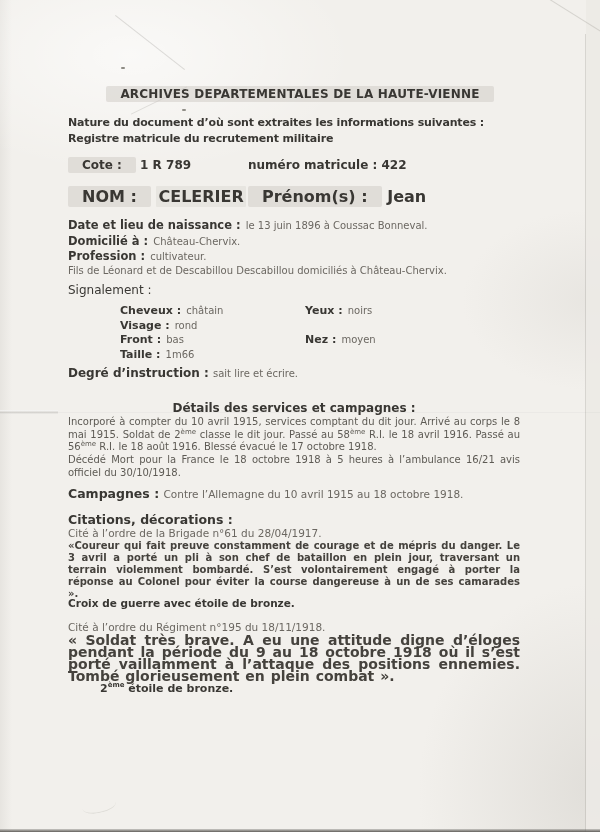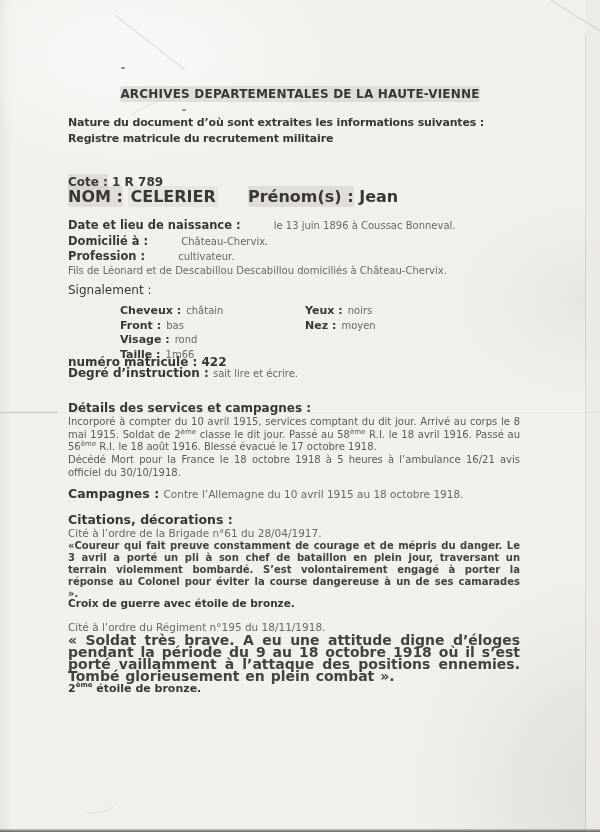--- a/index.html
+++ b/index.html
@@ -25,52 +25,52 @@
   .fold-mid{position:absolute;left:0;top:410px;width:58px;height:4px;
     background:linear-gradient(to bottom, rgba(255,255,255,0.7), rgba(148,146,140,0.35) 70%, rgba(255,255,255,0.3));}
   .fold-mid-faint{position:absolute;left:58px;top:412px;width:542px;height:1px;background:rgba(120,118,112,0.05);}
   .bottom-squiggle{position:absolute;left:82px;top:798px;width:34px;height:14px;
     border-bottom:1px solid rgba(140,138,130,0.18);border-radius:50%;transform:rotate(-12deg);}
   .scan-bottom{position:absolute;left:0;right:0;bottom:0;height:3px;
     background:linear-gradient(to bottom, rgba(95,94,90,0.25), #615f5b);}
   
   .b{font-weight:bold;color:#393733;}
   .val{font-weight:normal;color:#6b6761;}
-  .shade{background:rgba(205,202,195,0.5);padding:1px 0;border-radius:2px;}
+  .shade{background:rgba(205,202,195,0.5);padding:1px 14px;border-radius:2px;}
   .shade-light{background:rgba(205,202,195,0.28);padding:1px 2px;border-radius:1px;}
   .blk{position:absolute;left:68px;width:452px;}
   .title-row{position:absolute;left:0;top:87px;width:600px;text-align:center;font-size:12px;font-weight:bold;letter-spacing:0.2px;}
   .nature{top:115px;width:490px;font-size:11px;font-weight:bold;line-height:16px;letter-spacing:-0.15px;}
-  .ref-row{top:175px;display:flex;font-size:12px;font-weight:bold;flex-direction:column;}
+  .ref-row{top:158px;display:flex;font-size:12px;font-weight:bold;}
   .id-row{top:187px;display:flex;font-size:16px;font-weight:bold;}
   .cell-left{width:180px;flex:0 0 180px;}
   .civil{top:217px;line-height:13.5px;}
   .civil .lbl{font-size:11.5px;}
-  .civil .val{font-size:10px;margin-left:28px;}
+  .civil .val{font-size:10px;}
   .civil .filiation{font-size:10px;color:#6b6761;}
   .sig-head{top:283px;font-size:12px;font-weight:normal;}
   .sig-block{top:299px;}
   .sig-row{position:relative;padding-left:52px;height:14.5px;}
   .sig-row .lbl{font-size:11px;font-weight:bold;}
   .sig-row .val{font-size:10px;}
   .sig-right{position:absolute;left:237px;top:0;}
   .degre{top:366px;font-size:12px;font-weight:bold;}
   .degre .val{font-size:10px;}
-  .svc-head{top:401px;font-size:12px;font-weight:bold;}
+  .svc-head{top:401px;font-size:12px;font-weight:bold;text-align:center;}
   .svc-p1{top:416px;font-size:10px;line-height:12.7px;color:#5d5a54;text-align:justify;}
   .svc-p2{top:454px;font-size:10px;line-height:12.7px;color:#5d5a54;text-align:justify;}
   .campagnes{top:486px;font-size:12.5px;font-weight:bold;}
   .campagnes .val{font-size:10.5px;}
   .cit-head{top:512px;font-size:12.5px;font-weight:bold;}
   .cit-ref1{top:527px;font-size:10.5px;color:#6b6761;}
   .quote1{top:540px;font-size:10px;font-weight:bold;line-height:11.9px;color:#45423d;text-align:justify;word-spacing:1px;}
   .croix{top:597px;font-size:10.5px;font-weight:bold;}
   .cit-ref2{top:621px;font-size:10.5px;color:#6b6761;}
   .quote2{top:635px;font-size:14px;font-weight:bold;line-height:11.9px;color:#45423d;text-align:justify;word-spacing:1px;}
-  .award2{top:682px;font-size:11px;font-weight:bold;}
+  .award2{top:682px;font-size:11px;font-weight:bold;margin-left:32px;}
   sup{font-size:7px;line-height:0;}
 </style>
 </head>
 <body>
 
 <div class="sheet">
 
   <div class="right-strip"></div>
   <div class="right-edge-line"></div>
   <div class="corner-fold-line"></div>
@@ -134,30 +134,30 @@
   <div class="blk sig-block">
     <div class="sig-row">
       <span class="lbl">Cheveux :</span>
       <span class="val">châtain</span>
       <span class="sig-right">
         <span class="lbl">Yeux :</span>
         <span class="val">noirs</span>
       </span>
     </div>
     <div class="sig-row">
+      <span class="lbl">Visage :</span>
+      <span class="val">rond</span>
+    </div>
+    <div class="sig-row">
       <span class="lbl">Front :</span>
       <span class="val">bas</span>
       <span class="sig-right">
         <span class="lbl">Nez :</span>
         <span class="val">moyen</span>
       </span>
-    </div>
-    <div class="sig-row">
-      <span class="lbl">Visage :</span>
-      <span class="val">rond</span>
     </div>
     <div class="sig-row">
       <span class="lbl">Taille :</span>
       <span class="val">1m66</span>
     </div>
   </div>
 
   <div class="blk degre">
     <span>Degré d’instruction :</span>
     <span class="val">sait lire et écrire.</span>

